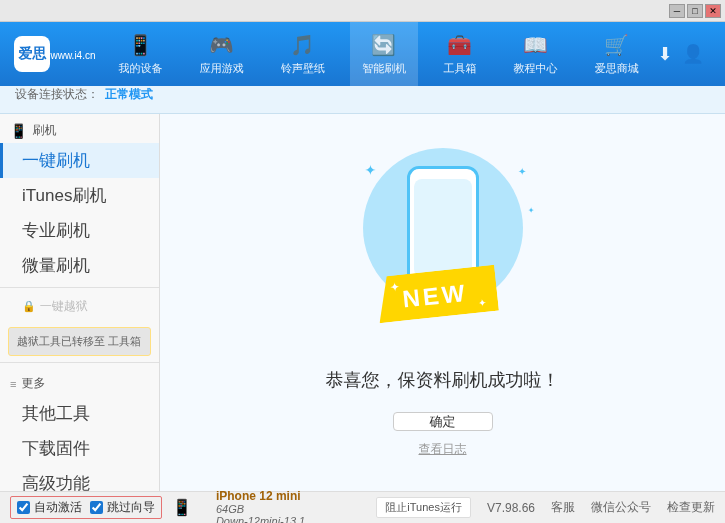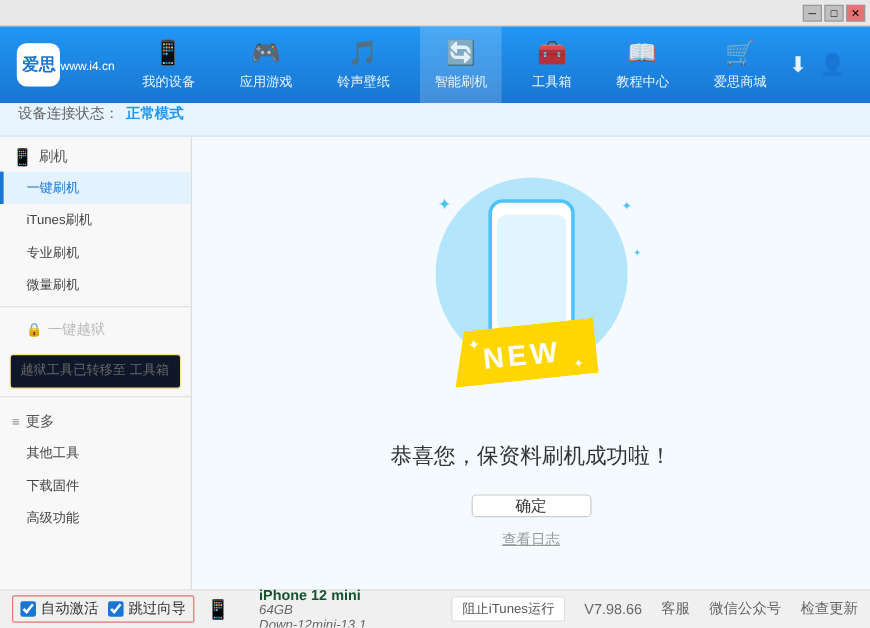--- a/index.html
+++ b/index.html
@@ -146,21 +146,21 @@
       font-size: 12px;
       color: #555;
       gap: 5px;
     }
     .sidebar-section-icon {
       color: #2196F3;
       font-size: 14px;
     }
     .sidebar-item {
       padding: 6px 10px 6px 22px;
-      font-size: 11px;
+      font-size: 17px;
       color: #444;
       cursor: pointer;
     }
     .sidebar-item.active {
       background: #e3f2fd;
       color: #1976D2;
       border-left: 3px solid #1976D2;
       padding-left: 19px;
     }
     .sidebar-divider {
@@ -173,21 +173,21 @@
       font-size: 12px;
       color: #bbb;
       display: flex;
       align-items: center;
       gap: 4px;
     }
     .lock-icon { font-size: 11px; }
     .warning-box {
       margin: 6px 8px;
       padding: 6px 8px;
-      background: #0f172a;
+      background: #e5e5e5;
       border: 1px solid #ffe082;
       border-radius: 3px;
       font-size: 11px;
       color: #666;
       line-height: 1.4;
     }
 
     
     .content {
       flex: 1;
@@ -305,21 +305,21 @@
       border-radius: 2px;
       display: flex;
       gap: 8px;
     }
     .device-info {
       display: flex;
       flex-direction: column;
       margin-left: 10px;
     }
     .device-name {
-      color: #14532d;
+      color: #a16207;
       font-weight: bold;
       font-size: 12px;
     }
     .device-details {
       color: #666;
       font-size: 11px;
       font-style: italic;
     }
     .device-icon {
       color: #1976D2;

